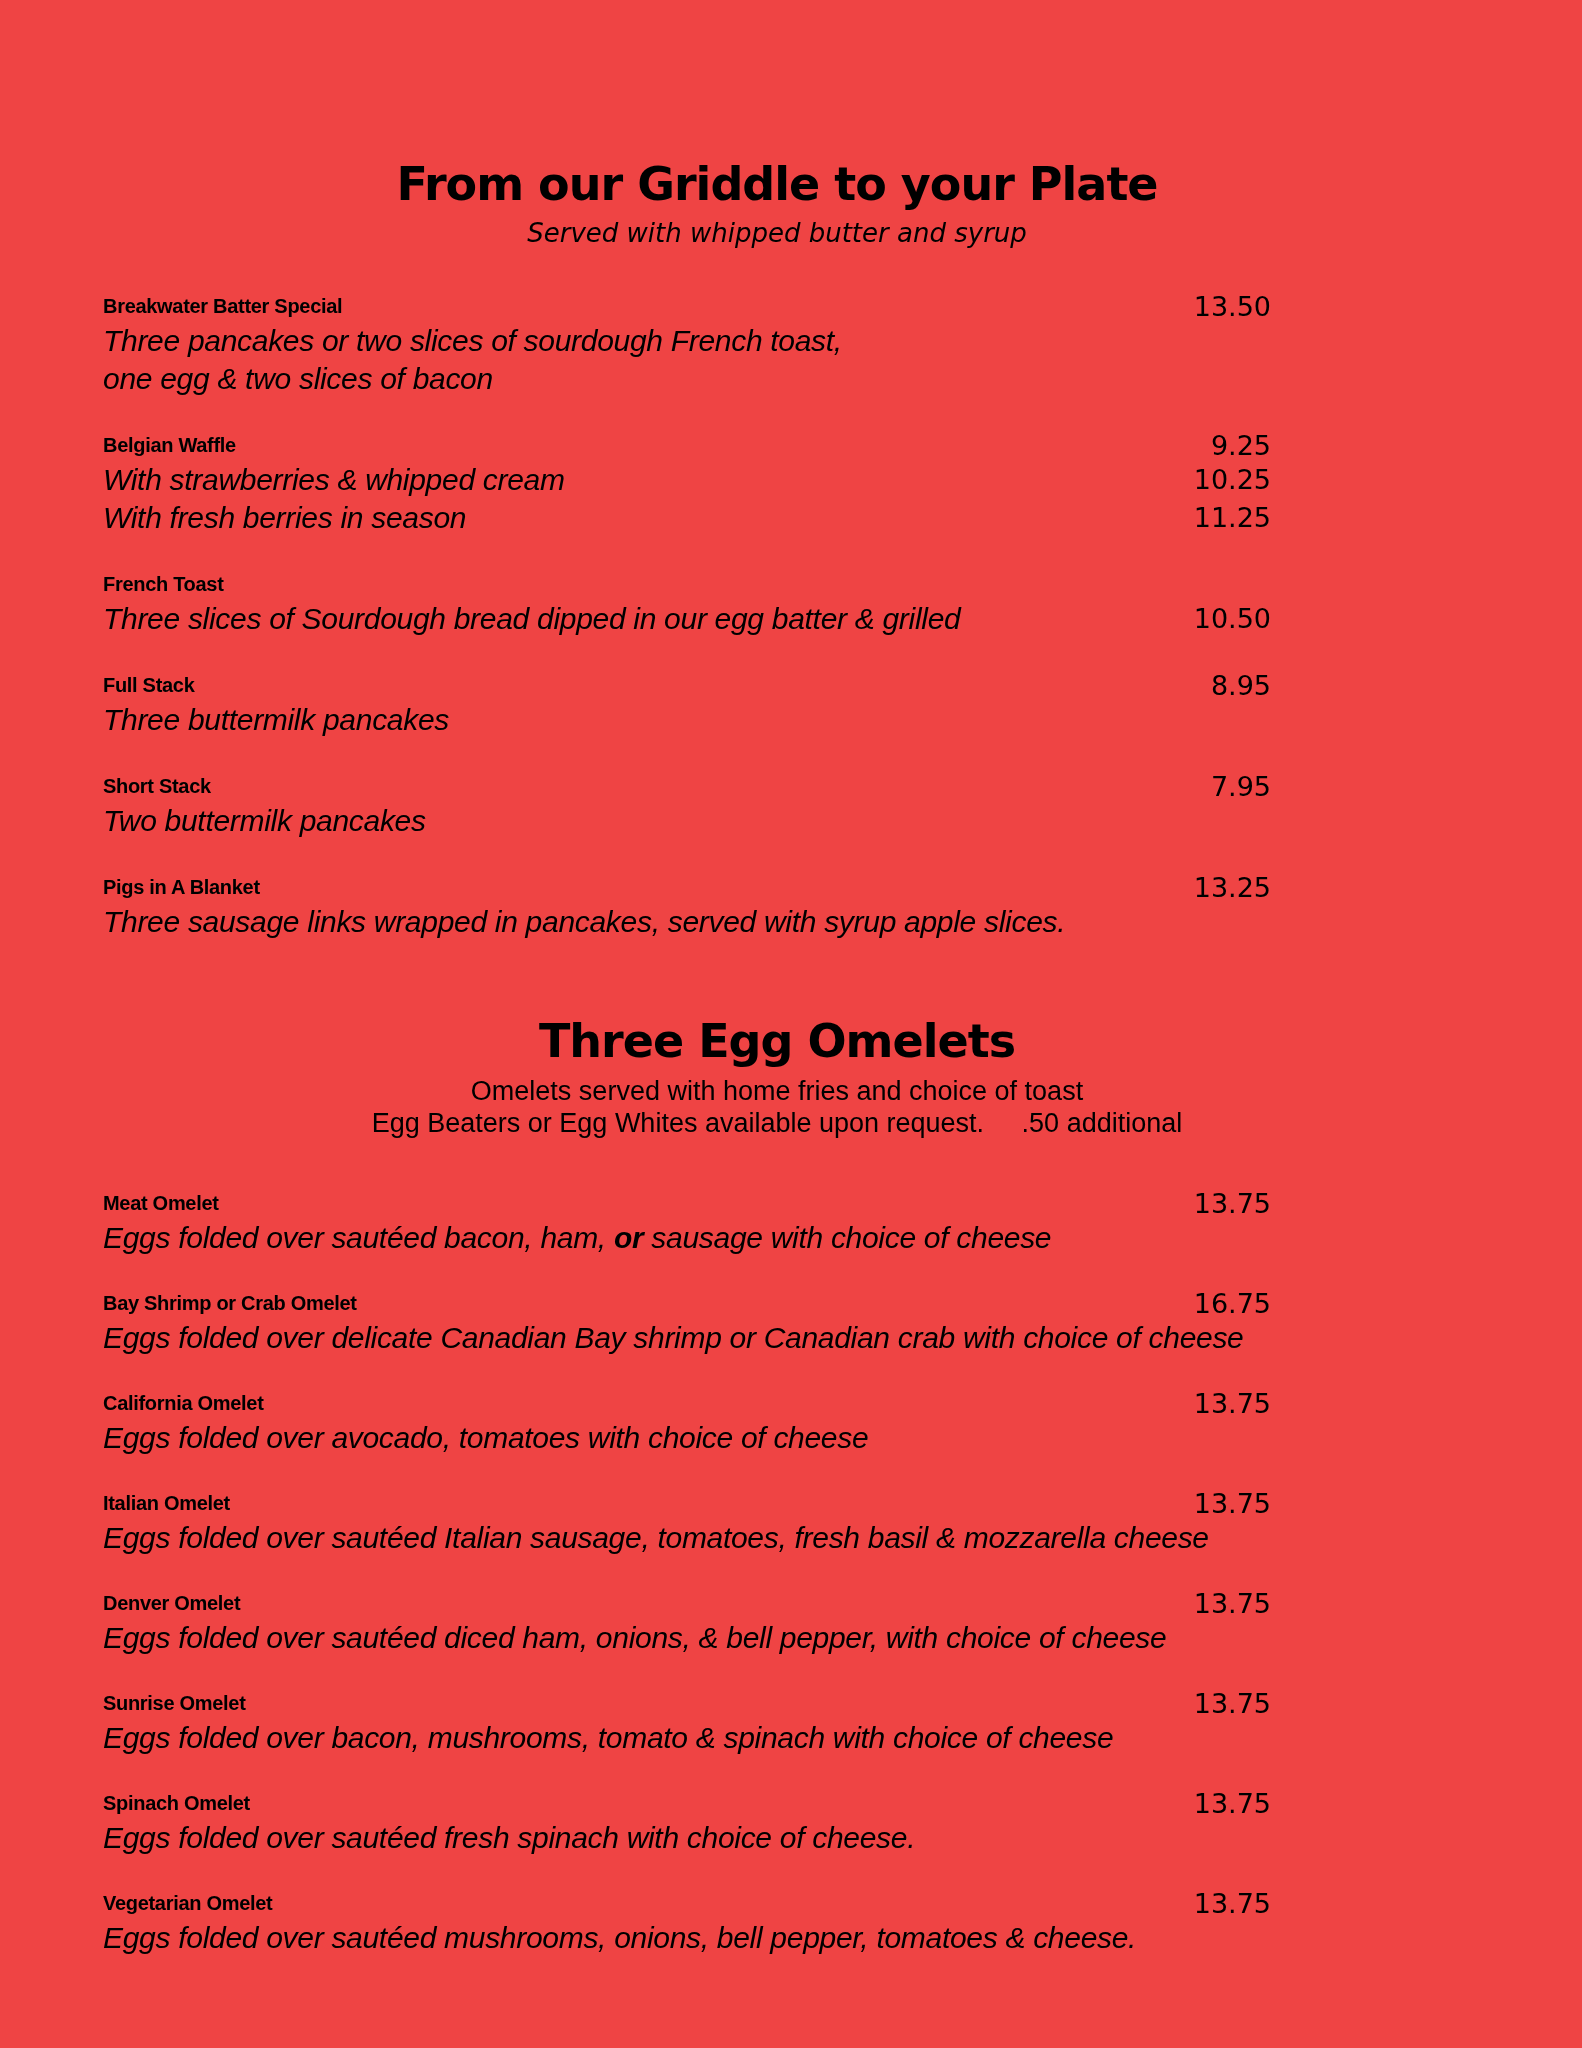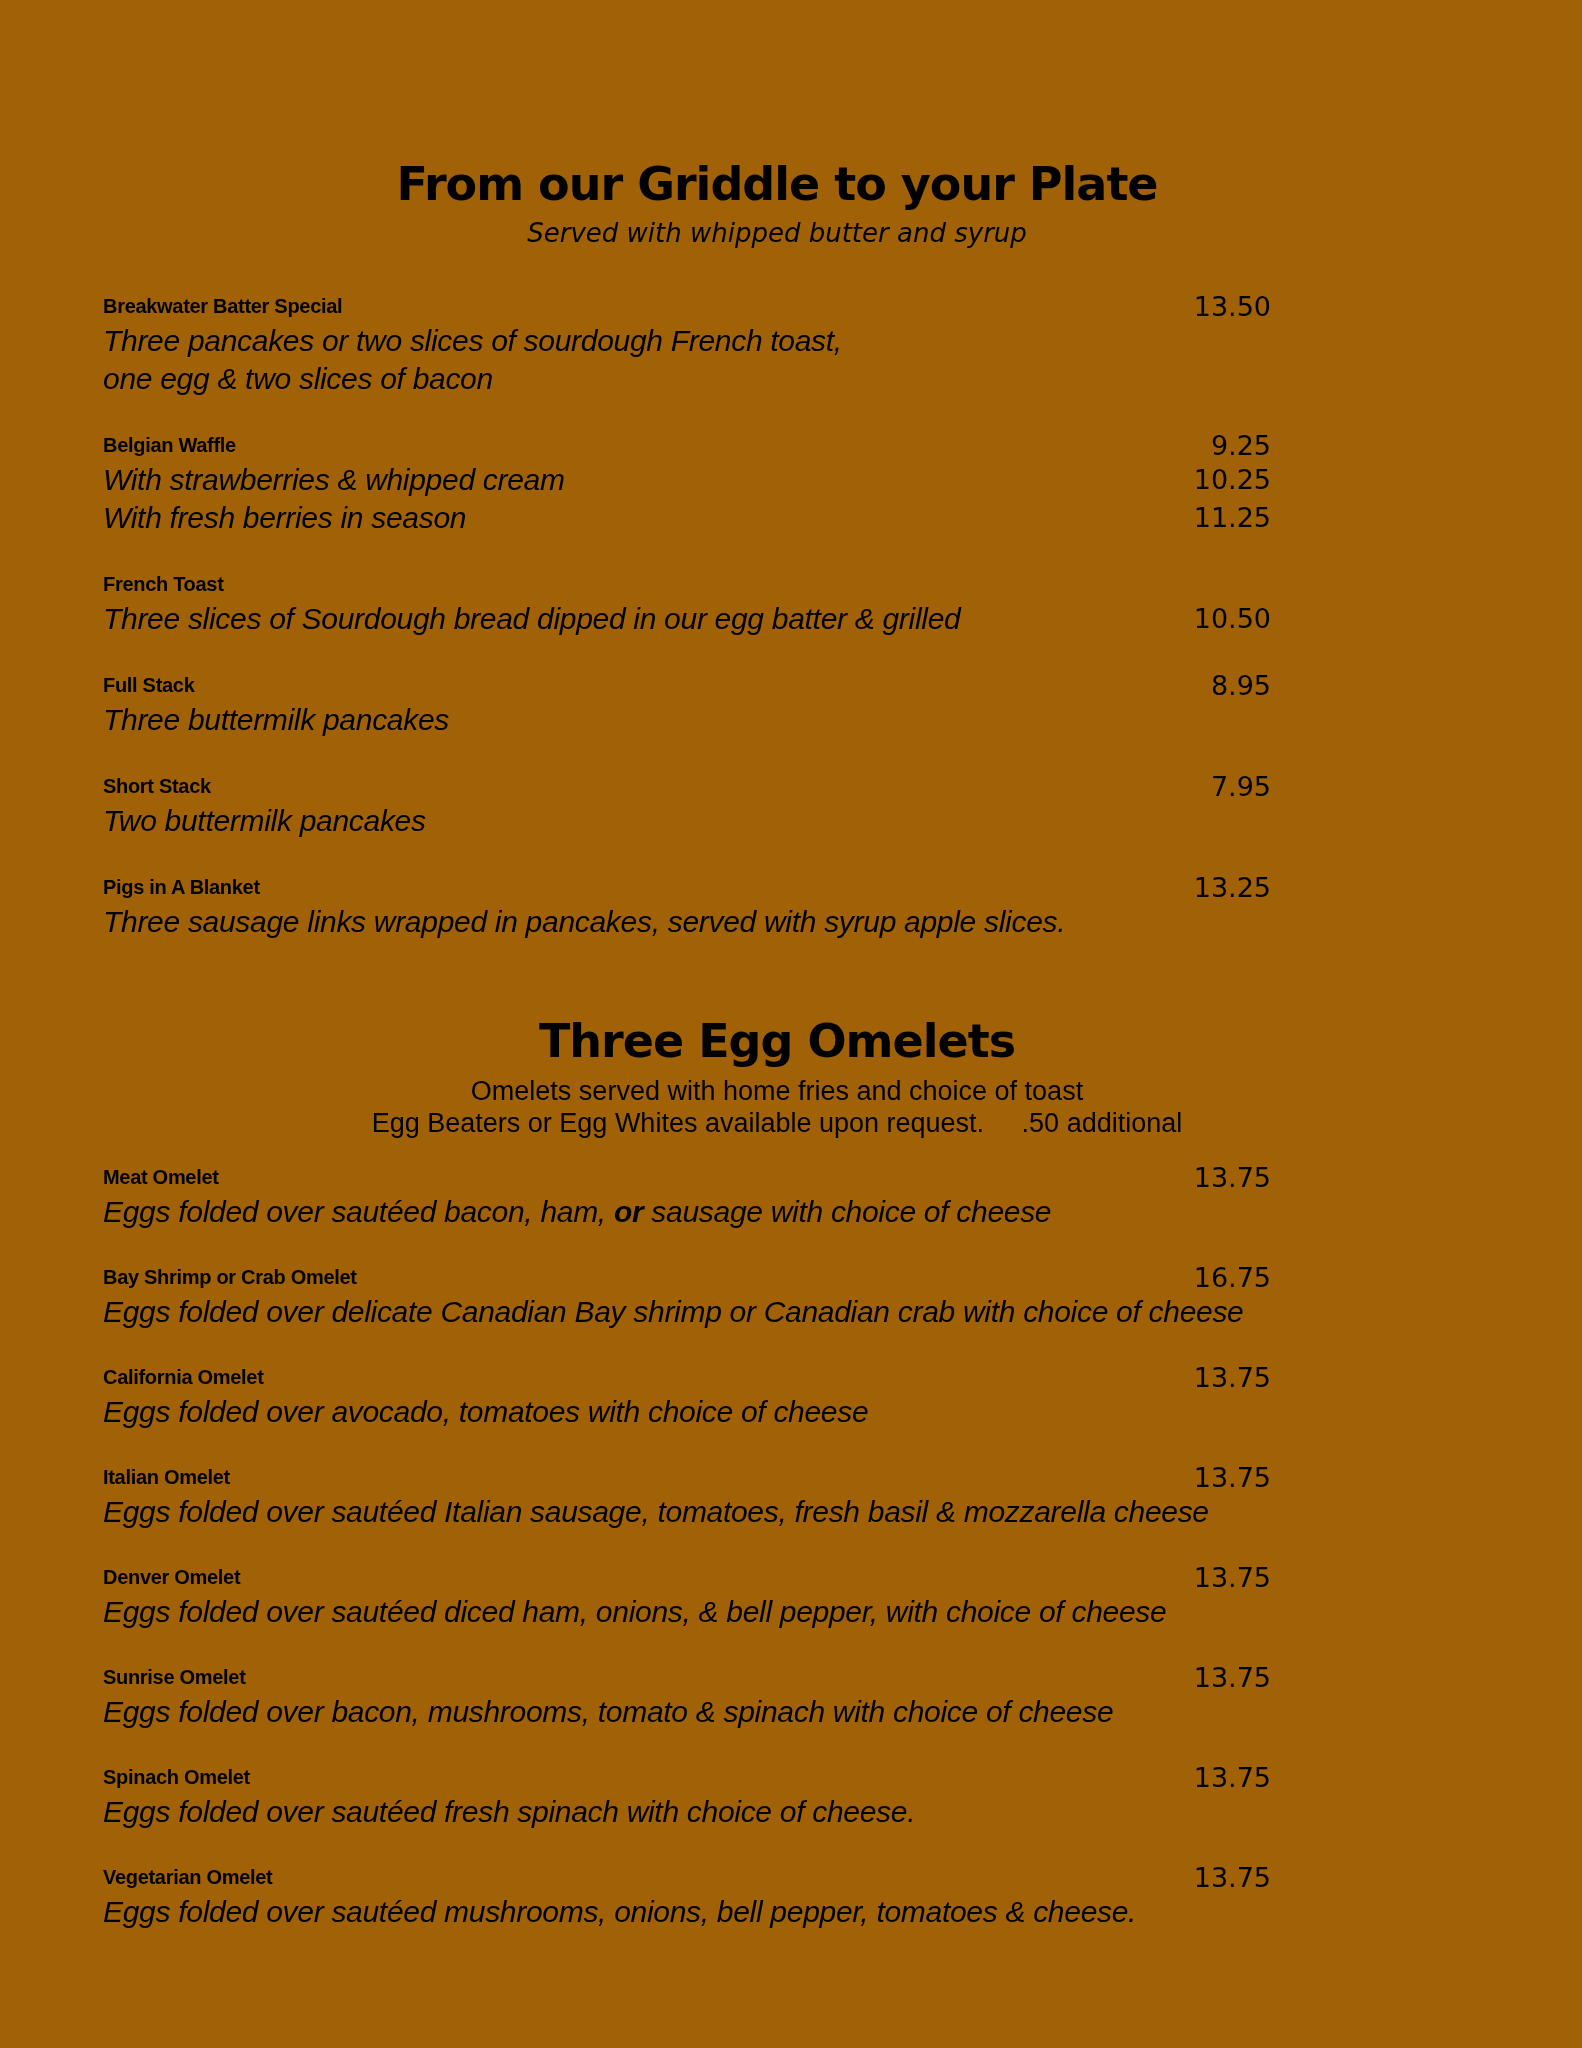--- a/index.html
+++ b/index.html
@@ -1,21 +1,21 @@
 <!DOCTYPE html>
 <html><head>
 <meta charset="utf-8">
 <style>
   html, body { margin: 0; padding: 0; background: #e8e8e8; }
   .page {
     position: relative;
     width: 1582px;
     height: 2048px;
     margin: 0 auto;
-    background: #a16207;
+    background: #ef4444;
     color: #000000;
     font-family: "Liberation Sans", sans-serif;
     overflow: hidden;
   }
   .content {
     position: absolute;
     left: 103px;
     top: 156px;
     width: 1348px;
   }
@@ -37,21 +37,21 @@
   }
   .section-subtitle {
     text-align: center;
     font-size: 27px;
     line-height: 32px;
     font-stretch: condensed;
     white-space: pre-wrap;
   }
   .subtitle-block { margin-top: 6px; }
   .items { margin-top: 40px; }
-  .items-omelets { margin-top: 22px; }
+  .items-omelets { margin-top: 48px; }
   .g-item { margin-bottom: 29px; }
   .o-item { margin-bottom: 28px; }
   .row {
     position: relative;
     line-height: 33px;
     min-height: 33px;
   }
   .item-name {
     font-weight: bold;
     font-size: 20px;

